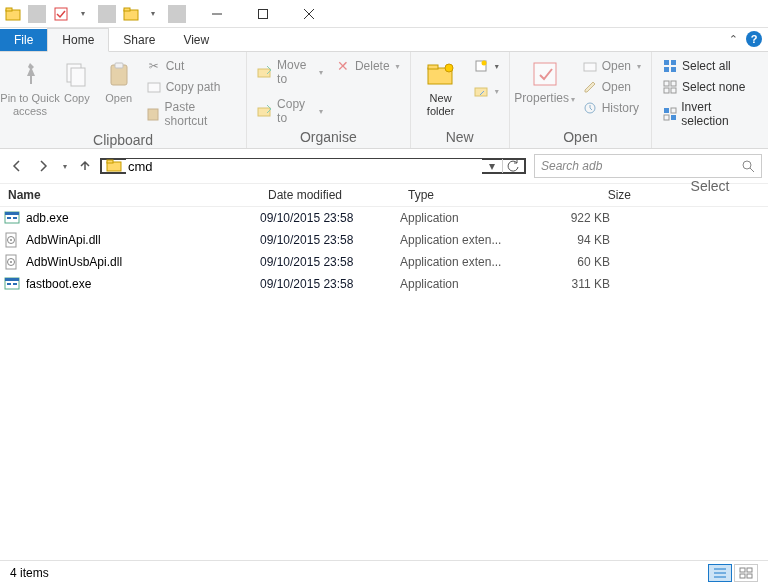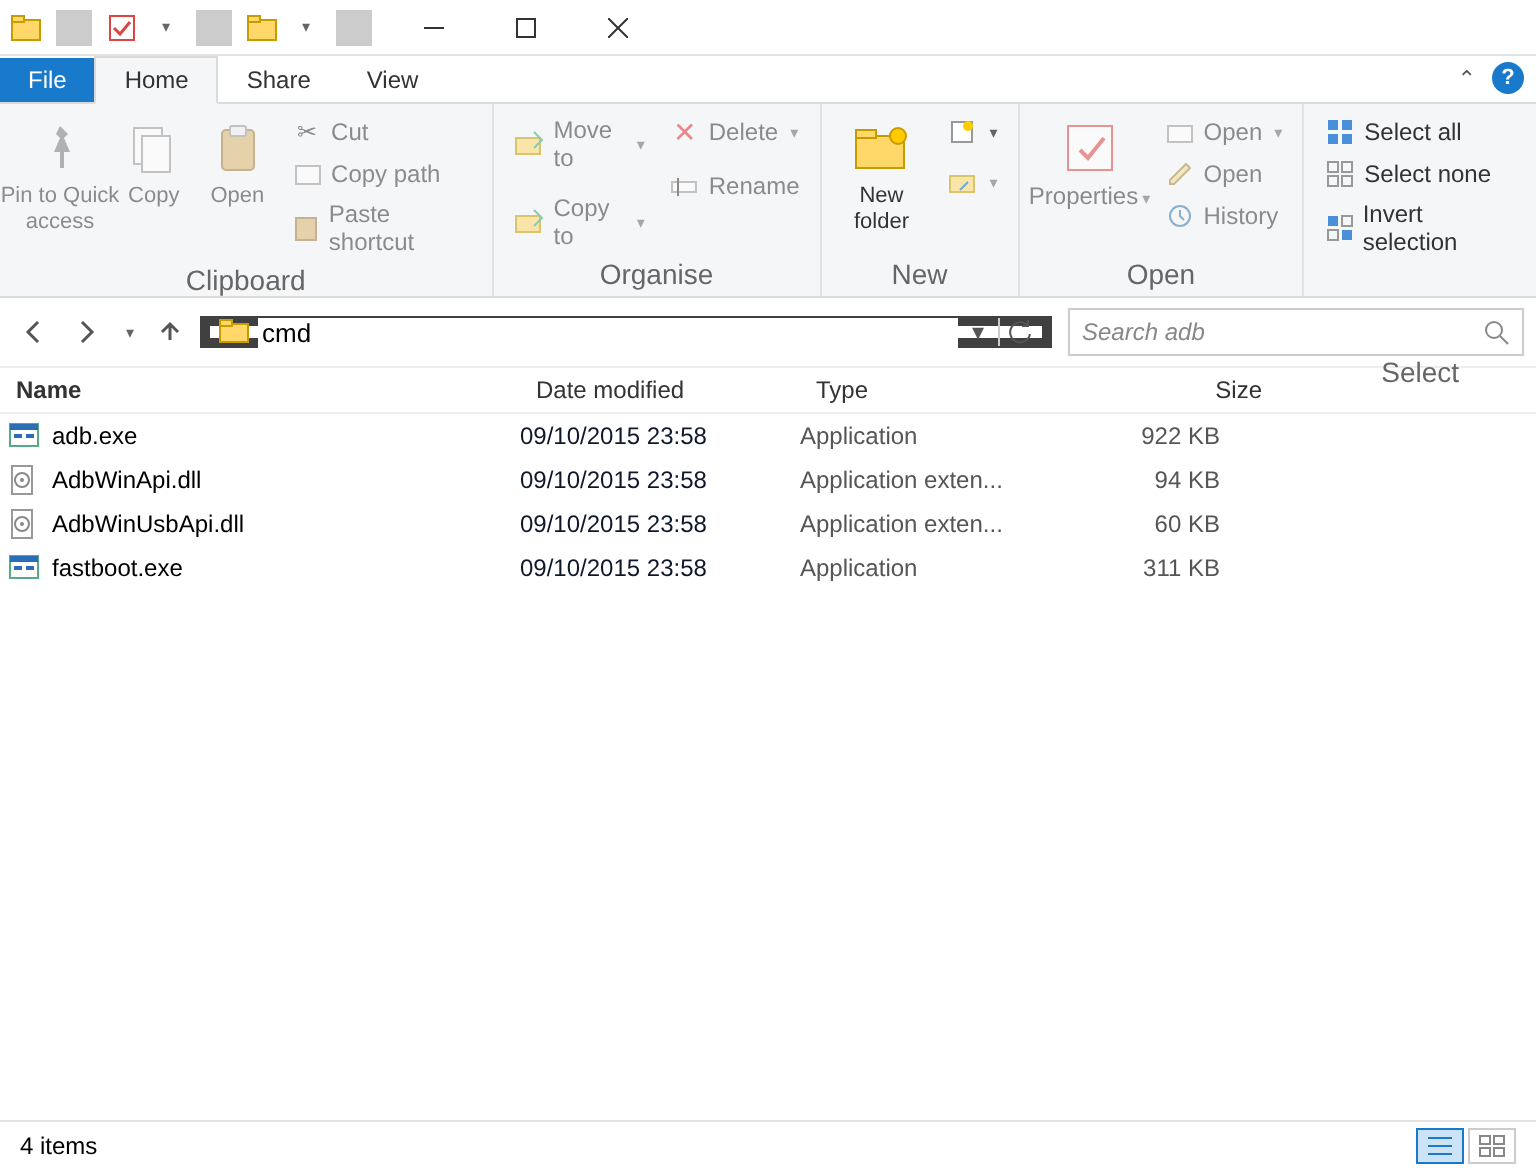--- a/index.html
+++ b/index.html
@@ -33,21 +33,21 @@
 .bigbtn span.lbl { text-align:center; line-height:13px; font-size:11px; color:#333;}
 .vlist { display:flex; flex-direction:column; gap:1px;}
 .smallbtn { display:flex; align-items:center; gap:4px; padding:2px 4px; color:#333; font-size:11px;}
 .smallbtn .ico { width:16px; height:16px; display:flex; align-items:center; justify-content:center;}
 .dd { font-size:8px; color:#666; margin-left:2px;}
 .dim { opacity:.55; }
 
 
 .navbar { height:34px; display:flex; align-items:center; padding:3px 6px; gap:4px; }
 .navbtn { width:22px; height:24px; display:flex; align-items:center; justify-content:center; color:#555;}
-.addr { flex:1; height:16px; border:5px solid #404040; display:flex; align-items:center; padding:0 2px; background:#fff;}
+.addr { flex:1; height:16px; border:2px solid #404040; display:flex; align-items:center; padding:0 2px; background:#fff;}
 .addr .foldico { width:18px; height:18px; margin:0 2px;}
 .addr input { border:none; outline:none; flex:1; font-size:13px; padding:0 2px;}
 .addr .ddico, .addr .refico { width:20px; display:flex; align-items:center; justify-content:center; color:#555;}
 .search { width:228px; height:24px; border:1px solid #ccc; display:flex; align-items:center; padding:0 6px; color:#777; margin-left:4px;}
 .search input { border:none; outline:none; flex:1; color:#555; }
 .search input::placeholder { color:#888; font-style:italic;}
 
 
 .headers { height:24px; display:flex; border-top:1px solid #eee; border-bottom:1px solid #eee; color:#333; }
 .headers div { padding:4px 8px; border-right:1px solid transparent;}
@@ -210,29 +210,20 @@
             </span>
             <span>Copy to</span>
             <span class="dd">▾</span>
           </div>
       </div>
       <div class="vlist">
         <div class="smallbtn dim">
             <span class="ico" style="color:#d33;font-size:14px;">✕</span>
             <span>Delete</span>
             <span class="dd">▾</span>
-          </div>
-        <div class="smallbtn dim" style="padding-top:8px;">
-            <span class="ico">
-              <svg width="14" height="14">
-                <rect x="1" y="5" width="12" height="5" fill="#fff" stroke="#999"></rect>
-                <line x1="4" y1="3" x2="4" y2="12" stroke="#333"></line>
-              </svg>
-            </span>
-            <span>Rename</span>
           </div>
       </div>
     </div>
     <div class="label">Organise</div>
   </div>
 
   <div class="group">
     <div class="body">
       <div class="bigbtn">
         <div class="ico">

